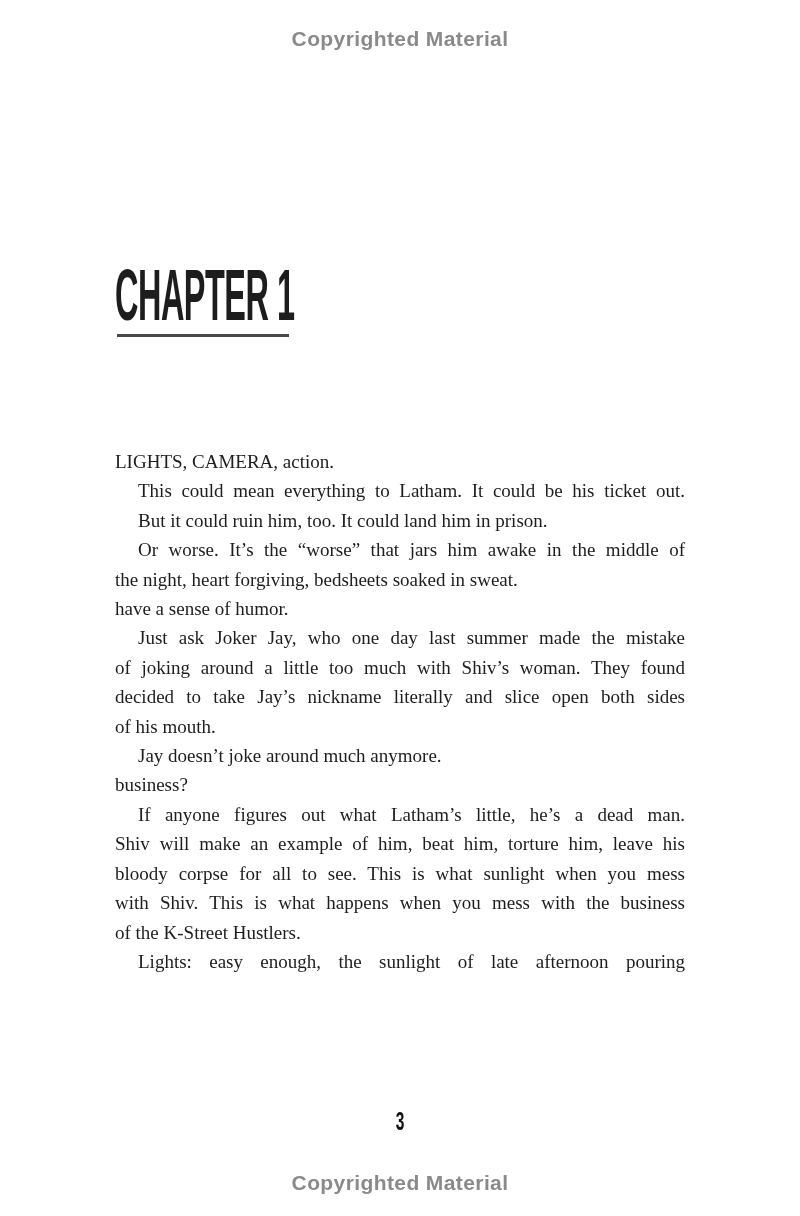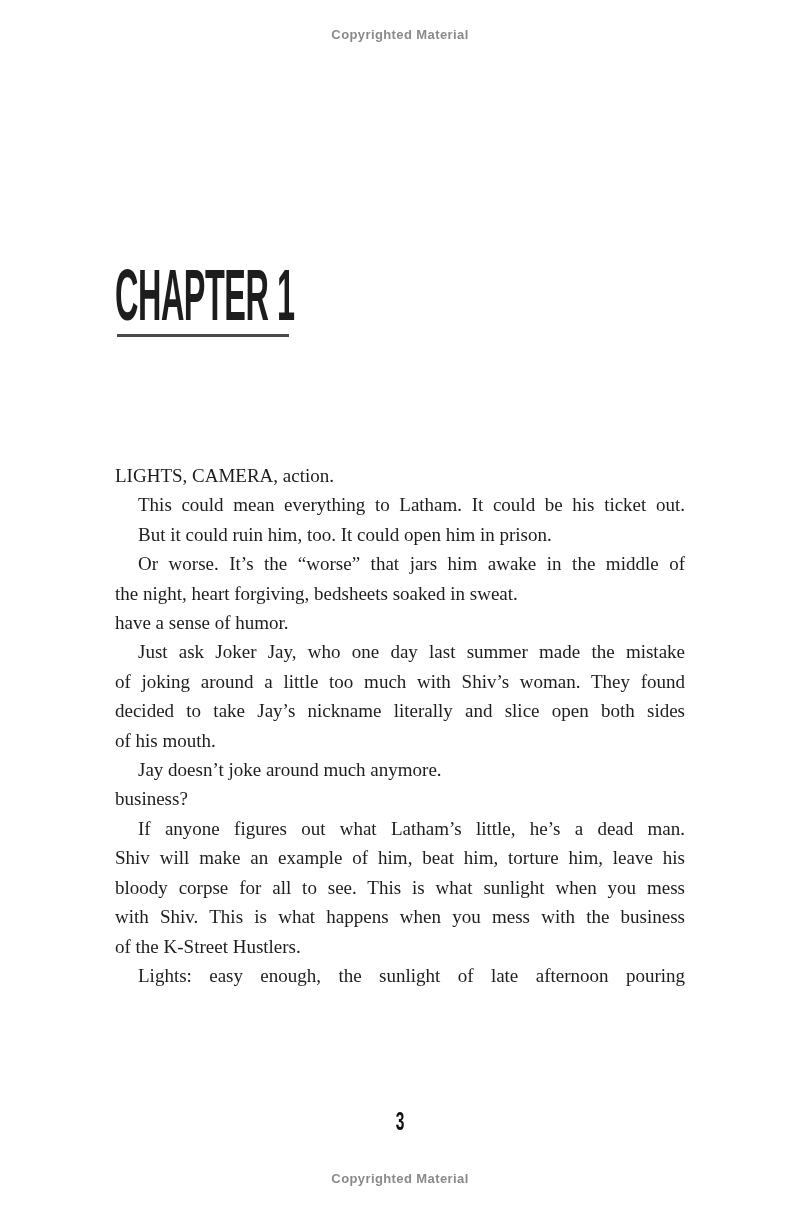--- a/index.html
+++ b/index.html
@@ -15,21 +15,21 @@
     overflow: hidden;
     font-family: "Liberation Serif", serif;
   }
   .notice {
     position: absolute;
     left: 0;
     right: 0;
     text-align: center;
     font-family: "Liberation Sans", sans-serif;
     font-weight: 700;
-    font-size: 13px;
+    font-size: 21px;
     letter-spacing: 0.4px;
     color: #8a8a8a;
   }
   .notice-top { top: 27px; }
   .notice-bottom { top: 1171px; }
   .chapter-title {
     position: absolute;
     left: 115px;
     top: 259px;
     font-family: "Liberation Sans", sans-serif;
@@ -46,21 +46,21 @@
     position: absolute;
     left: 117px;
     top: 334px;
     width: 172px;
     height: 3px;
     background: #4a4a4a;
   }
   .body-text {
     position: absolute;
     left: 115px;
-    top: 461px;
+    top: 447px;
     width: 570px;
     font-size: 19px;
     line-height: 29.4px;
     color: #1d1d1d;
   }
   .line { min-height: 29.4px; }
   .jl { text-align: justify; text-align-last: justify; font-family: Liberation Serif, serif; }
   .ll { text-align: left; text-align-last: left; }
   .in { text-indent: 23px; }
   .page-number-wrap {
@@ -87,21 +87,21 @@
 
   <div class="notice notice-top">Copyrighted Material</div>
 
   <div class="chapter-title">CHAPTER 1</div>
 
   <div class="chapter-underline"></div>
 
   <div class="body-text">
     <div class="line ll">LIGHTS, CAMERA, action.</div>
     <div class="line jl in">This could mean everything to Latham. It could be his ticket out.</div>
-    <div class="line ll in">But it could ruin him, too. It could open him in prison.</div>
+    <div class="line ll in">But it could ruin him, too. It could land him in prison.</div>
     <div class="line jl in">Or worse. It’s the “worse” that jars him awake in the middle of</div>
     <div class="line ll">the night, heart forgiving, bedsheets soaked in sweat.</div>
     <div class="line ll">have a sense of humor.</div>
     <div class="line jl in">Just ask Joker Jay, who one day last summer made the mistake</div>
     <div class="line jl">of joking around a little too much with Shiv’s woman. They found</div>
     <div class="line jl">decided to take Jay’s nickname literally and slice open both sides</div>
     <div class="line ll">of his mouth.</div>
     <div class="line ll in">Jay doesn’t joke around much anymore.</div>
     <div class="line ll">business?</div>
     <div class="line jl in">If anyone figures out what Latham’s little, he’s a dead man.</div>

